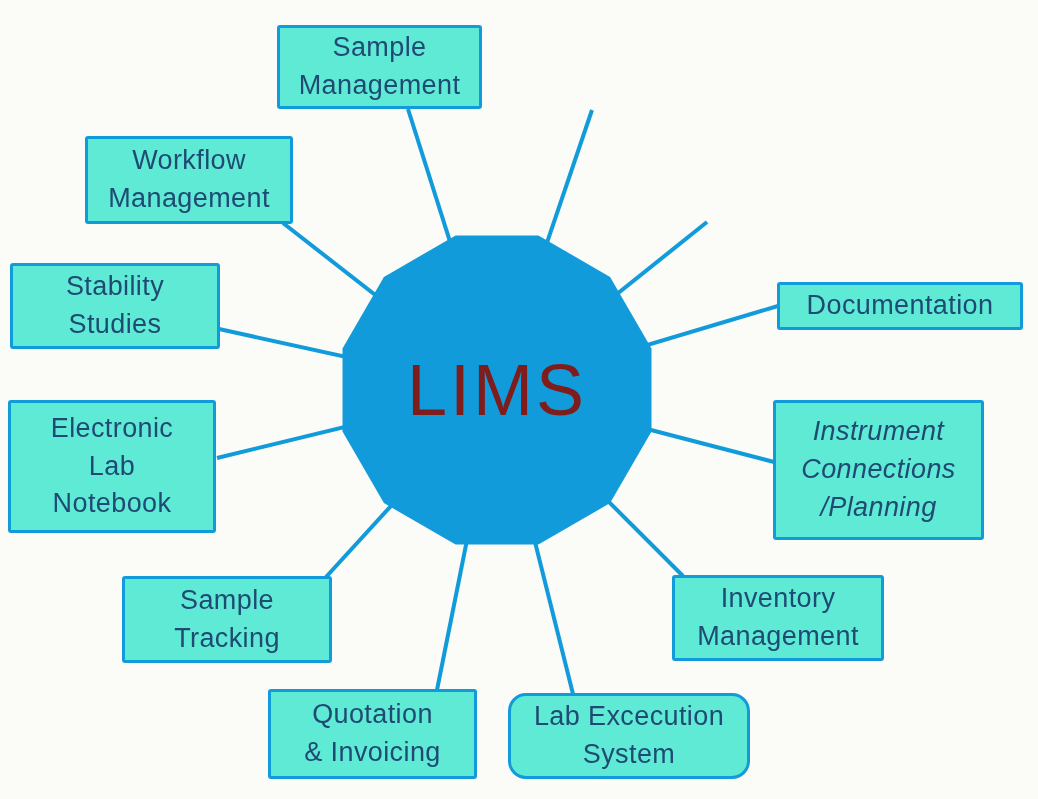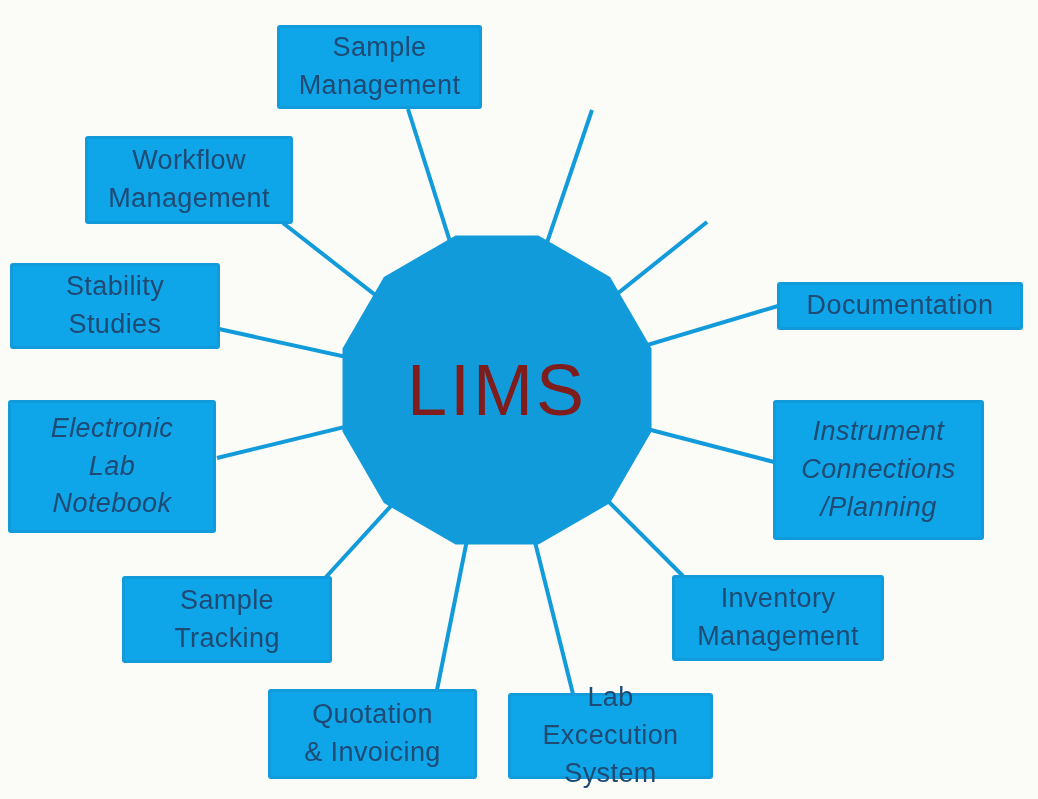--- a/index.html
+++ b/index.html
@@ -42,21 +42,21 @@
     justify-content: center;
     color: #7f1d1d;
     font-size: 72px;
     letter-spacing: 3px;
     font-weight: 400;
     user-select: none;
   }
   .node {
     position: absolute;
     box-sizing: border-box;
-    background: #0ea5e9;
+    background: #5eead4;
     border: 3px solid #129bdb;
     border-radius: 3px;
     display: flex;
     align-items: center;
     justify-content: center;
     text-align: center;
     white-space: pre-line;
     color: #1f4a73;
     font-size: 27px;
     line-height: 1.4;
@@ -93,33 +93,33 @@
 
   <div class="node" style="left:85px; top:136px; width:208px; height:88px;">Workflow
 Management</div>
 
 
   <div class="node" style="left:10px; top:263px; width:210px; height:86px;">Stability
 Studies</div>
 
   <div class="node" style="left:777px; top:282px; width:246px; height:48px;">Documentation</div>
 
-  <div class="node" style="left:8px; top:400px; width:208px; height:133px;font-style:italic;">Electronic
+  <div class="node" style="left:8px; top:400px; width:208px; height:133px;">Electronic
 Lab
 Notebook</div>
 
   <div class="node" style="left:773px; top:400px; width:211px; height:140px;font-style:italic;">Instrument
 Connections
 /Planning</div>
 
   <div class="node" style="left:122px; top:576px; width:210px; height:87px;">Sample
 Tracking</div>
 
   <div class="node" style="left:672px; top:575px; width:212px; height:86px;">Inventory
 Management</div>
 
   <div class="node" style="left:268px; top:689px; width:209px; height:90px;">Quotation
 &amp; Invoicing</div>
 
-  <div class="node" style="left:508px; top:693px; width:205px; height:86px;">Lab Excecution
+  <div class="node" style="left:508px; top:693px; width:242px; height:86px;border-radius:18px;">Lab Excecution
 System</div>
 
 </div>
 
 </body></html>

